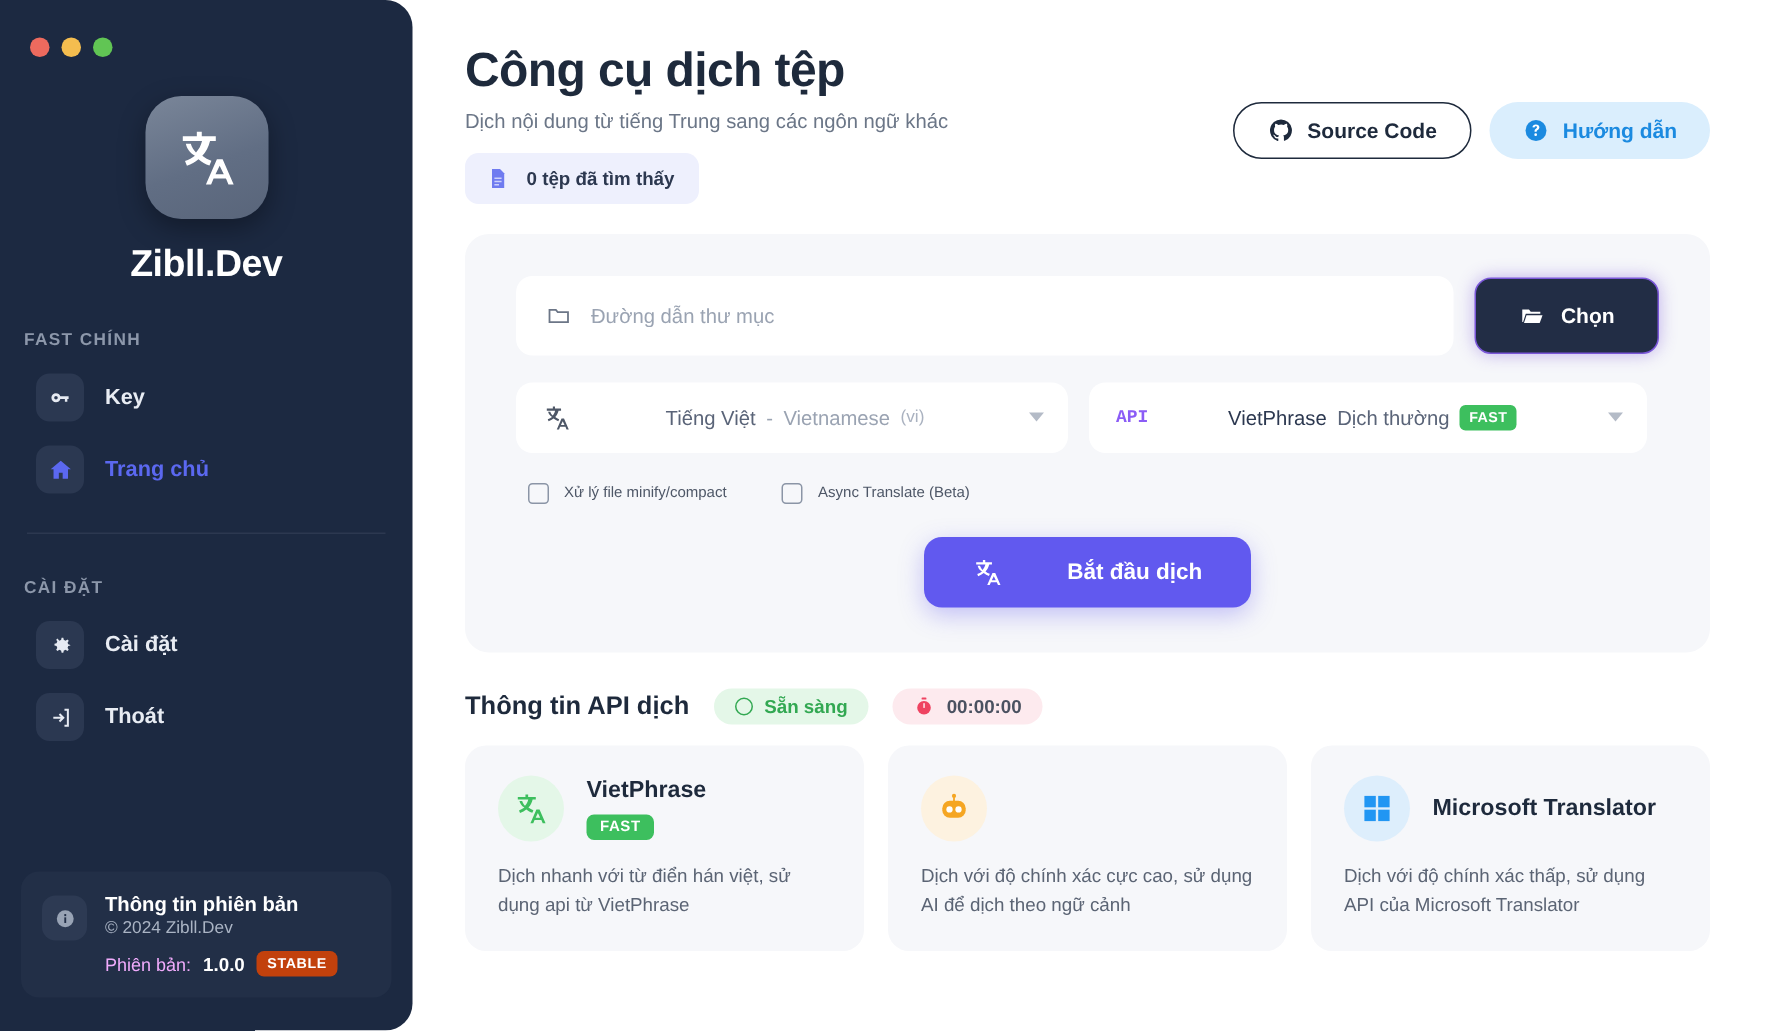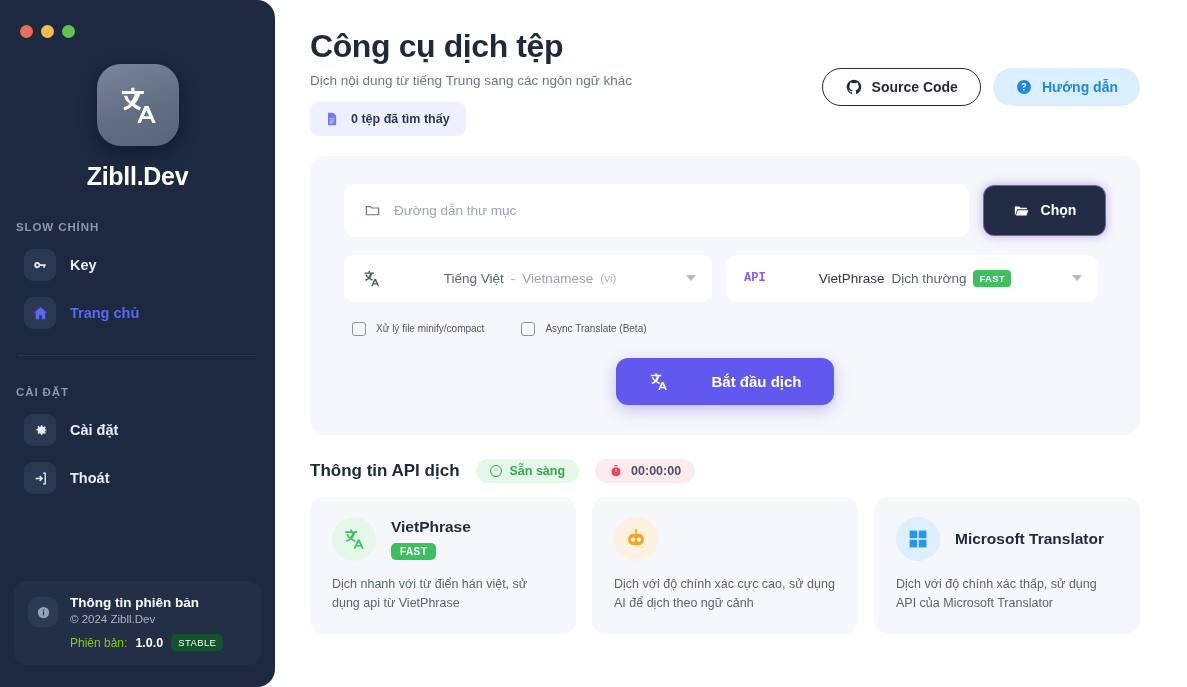--- a/index.html
+++ b/index.html
@@ -110,27 +110,27 @@
     width: 30px; height: 30px; border-radius: 9px;
     background: #2d3a53;
     display: flex; align-items: center; justify-content: center;
     flex: 0 0 30px;
     margin-top: 2px;
   }
   .version-icon svg { width: 15px; height: 15px; }
   .version-title { font-size: 13.5px; font-weight: bold; color: #ffffff; }
   .version-copy { font-size: 11.5px; color: #aab4c4; margin-top: 3px; }
   .version-line { margin-top: 9px; display: flex; align-items: center; gap: 8px; }
-  .version-line-label { font-size: 12px; color: #84cc16; }
+  .version-line-label { font-size: 12px; color: #f0abfc; }
   .version-num { font-size: 12.5px; font-weight: bold; color: #ffffff; }
   .badge-stable {
-    background: #14532d;
+    background: #c2410c;
     color: #ffffff;
     font-size: 9.5px;
-    font-weight: normal;
+    font-weight: bold;
     letter-spacing: 0.4px;
     padding: 3px 7px;
     border-radius: 5px;
   }
 
   
   .main {
     flex: 1;
     height: 687px;
     position: relative;
@@ -370,21 +370,21 @@
     <div class="brand">
       <div class="brand-logo">
         <svg viewBox="0 0 24 24">
           <path fill="#ffffff" d="M3.2 4.3h5.1V2.6h1.8v1.7h5.1v1.7h-2.1c-.5 2.2-1.5 4-2.8 5.4 1 .8 2.1 1.4 3.3 1.8l-.7 1.7c-1.5-.5-2.8-1.3-4-2.3-1.2 1-2.6 1.8-4.2 2.4l-.7-1.7c1.4-.5 2.6-1.1 3.6-1.9C5.6 10.2 4.7 8.7 4.3 7h1.8c.4 1.2 1 2.3 1.9 3.2 1-1.1 1.8-2.5 2.2-4.2H3.2V4.3z"></path>
           <path fill="#ffffff" d="M15.6 12.6h2.1l4 9.2h-1.9l-.9-2.2h-4.5l-.9 2.2h-1.9l4-9.2zm1 2.4-1.5 3.1h3l-1.5-3.1z"></path>
         </svg>
       </div>
       <div class="brand-name">Zibll.Dev</div>
     </div>
 
-    <div class="nav-section-title">SLOW CHÍNH</div>
+    <div class="nav-section-title">FAST CHÍNH</div>
 
     <div class="nav-item">
       <span class="nav-icon">
         <svg viewBox="0 0 24 24">
             <path fill="#e6eaf2" d="M7.5 7.2a4.3 4.3 0 0 0 0 8.6 4.3 4.3 0 0 0 4.1-3h4.3v2.4h2.3v-2.4h1.2v-2.6h-7.8a4.3 4.3 0 0 0-4.1-3zm0 2.6a1.7 1.7 0 1 1 0 3.4 1.7 1.7 0 0 1 0-3.4z"></path>
           </svg>
       </span>
       <span class="nav-label">Key</span>
     </div>
 

